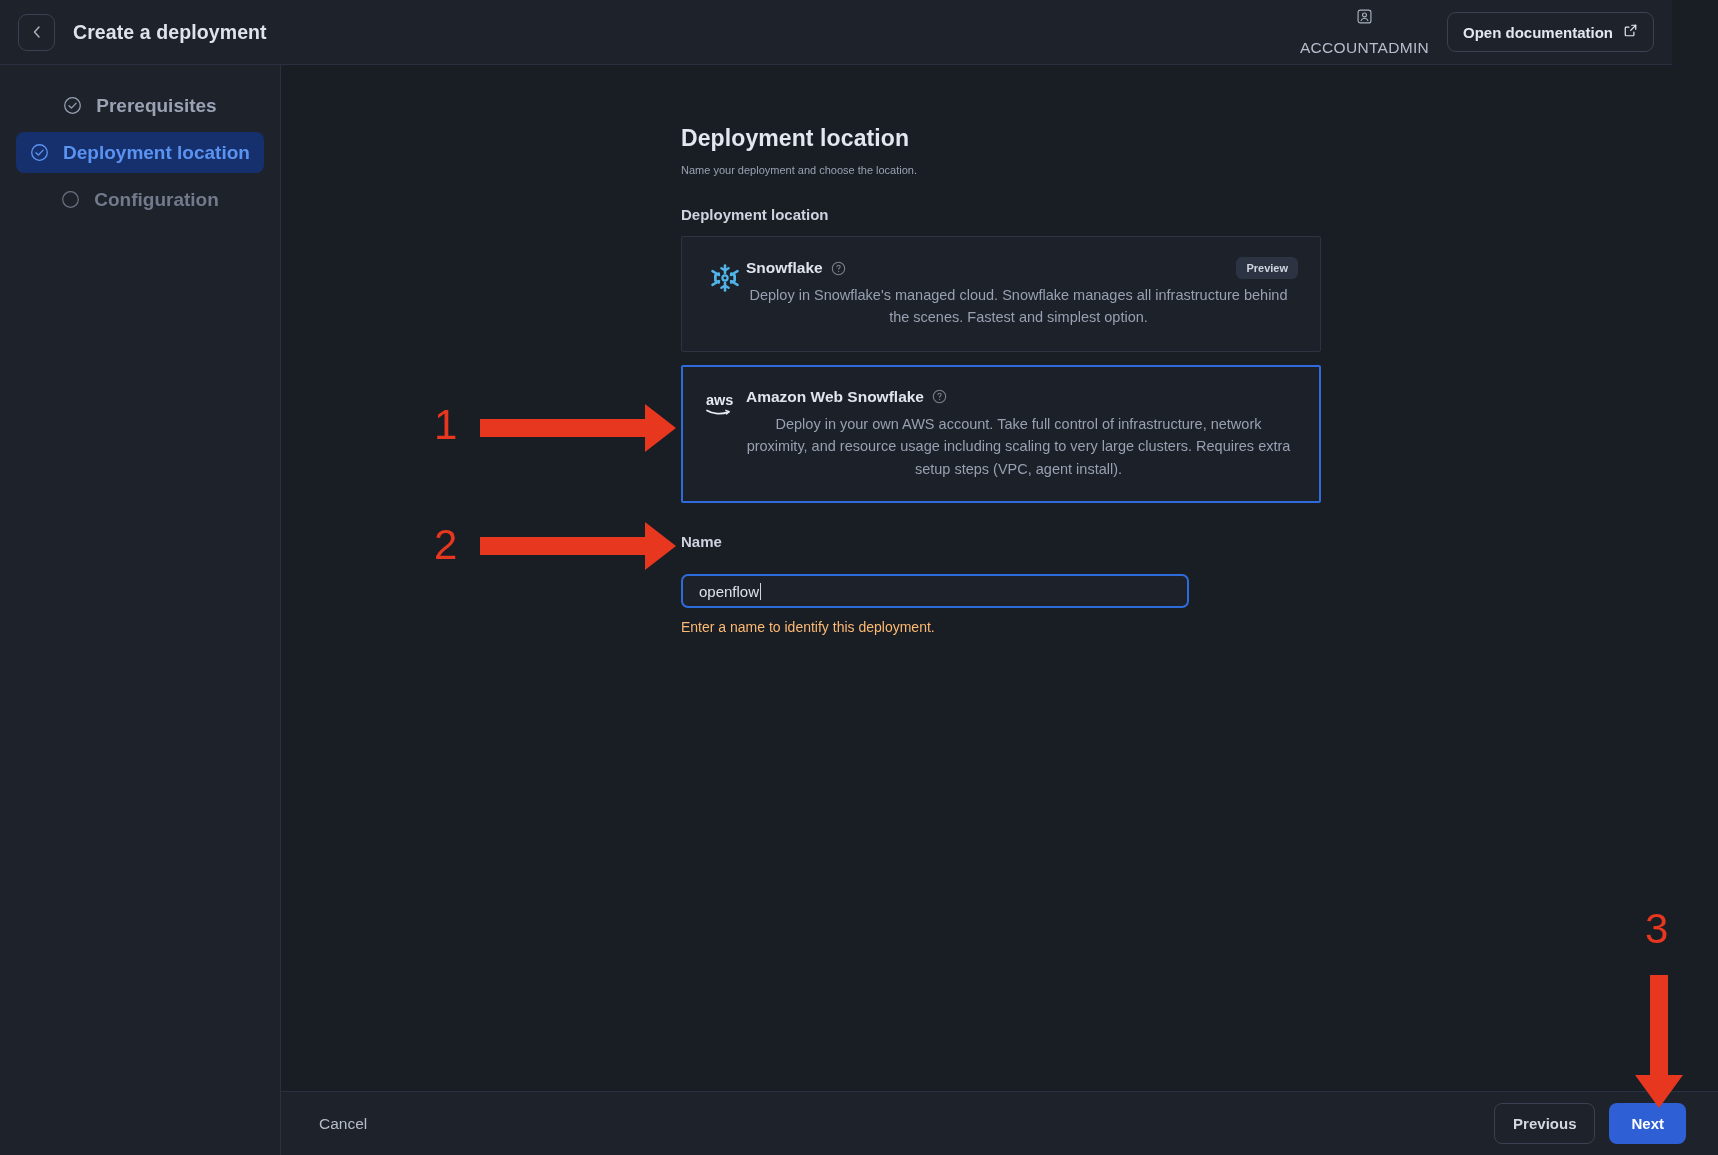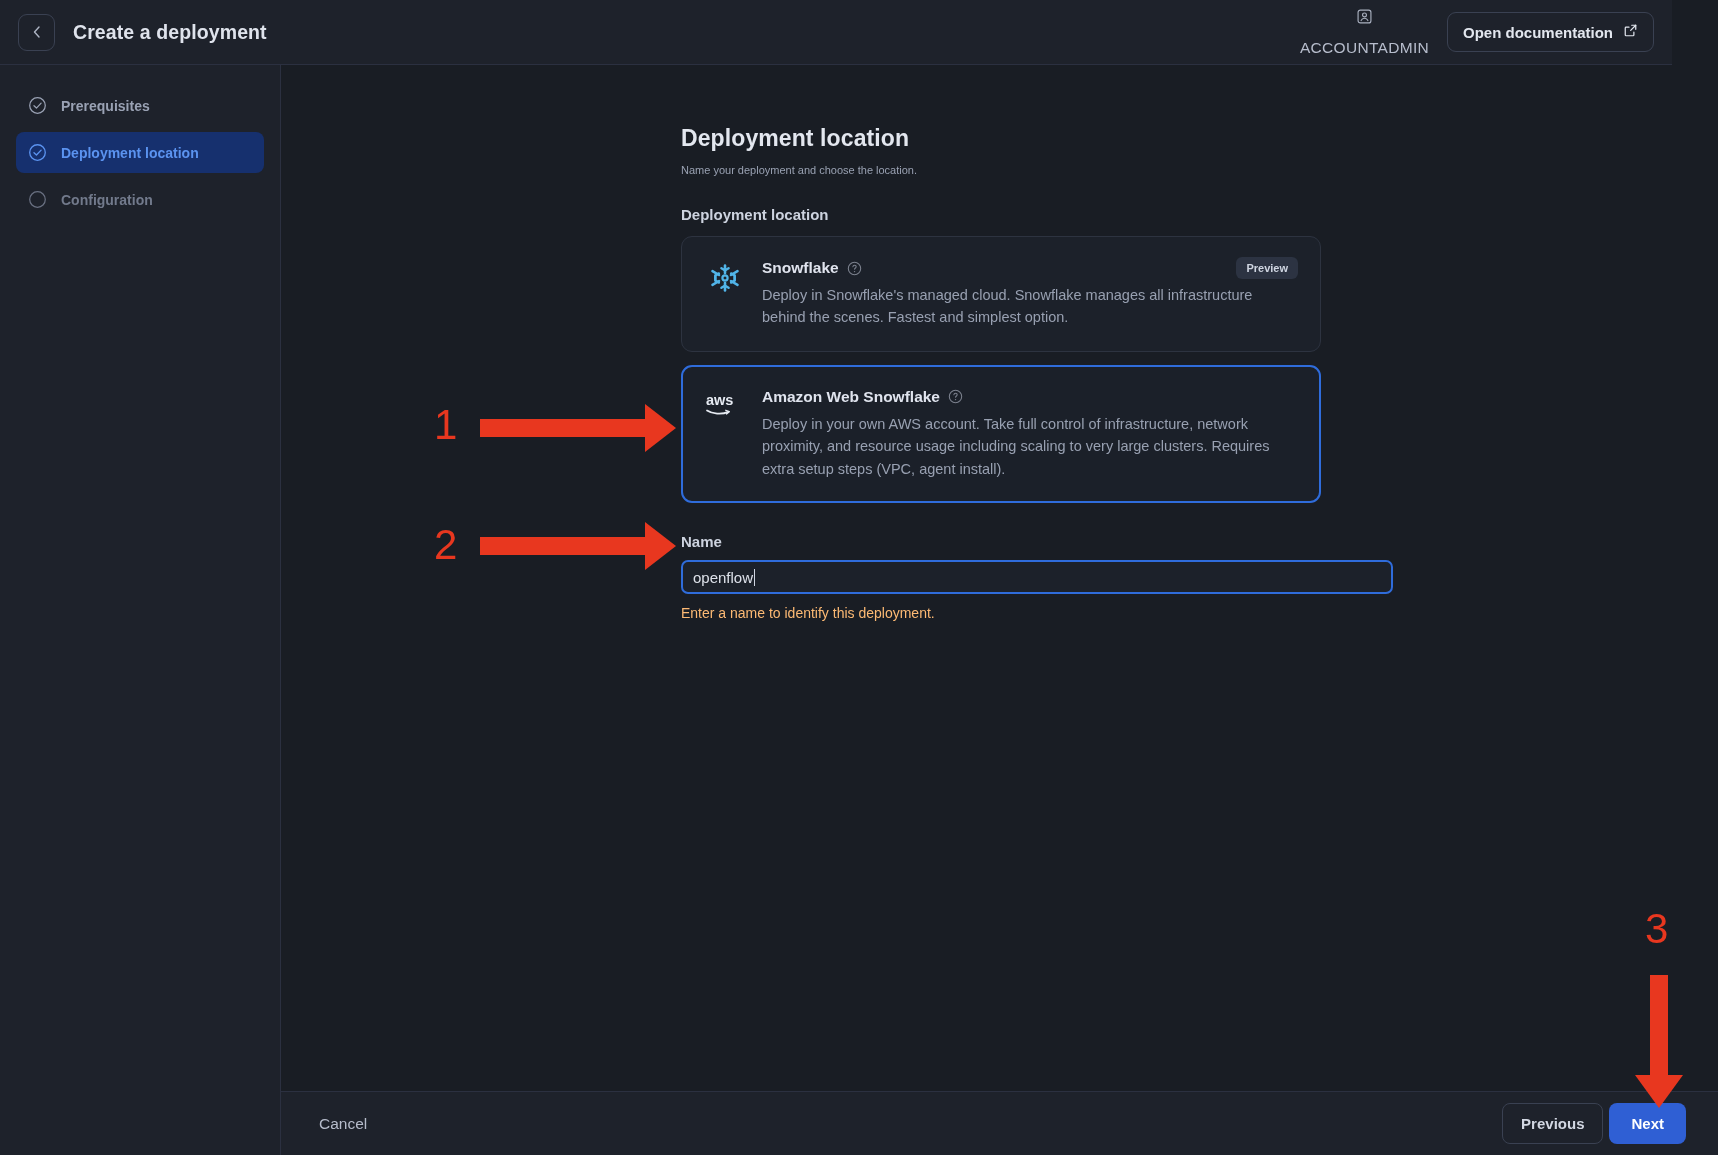--- a/index.html
+++ b/index.html
@@ -85,24 +85,25 @@
     padding-top: 14px;
   }
   .side-item {
     display: flex;
     align-items: center;
     gap: 14px;
     height: 41px;
     margin: 6px 16px;
     padding: 0 12px;
     border-radius: 8px;
-    font-size: 14px;
+    font-size: 19px;
     font-weight: bold;
     color: #9aa2b4;
     cursor: pointer;
+    justify-content: center;
   }
   .side-item .s-label { line-height: 1; }
   .side-item.active {
     background: #16306e;
     color: #5b93f0;
   }
   .side-item.dim { color: #727a8c; }
   .side-icon { width: 19px; height: 19px; flex: 0 0 auto; display:block; }
 
   
@@ -135,26 +136,26 @@
     margin-top: 30px;
     font-size: 15px;
     font-weight: bold;
     color: #cdd3df;
   }
 
   .opt-card {
     position: relative;
     margin-top: 13px;
     border: 1px solid #2d3340;
-    border-radius: 11px;
+    border-radius: 2px;
     background: #1c212a;
     padding: 22px 24px 22px 22px;
     display: flex;
-    gap: 16px;
-    cursor: pointer;
+    cursor: pointer;
+    text-align: center;
   }
   .opt-card.selected {
     border: 2px solid #2f6cdb;
     background: #1b2029;
     padding: 21px 23px 21px 21px;
   }
   .opt-logo { width: 42px; flex: 0 0 42px; display: flex; align-items: flex-start; justify-content: center; padding-top: 2px; }
   .opt-body { flex: 1 1 auto; min-width: 0; }
   .opt-title-row { display: flex; align-items: center; gap: 8px; }
   .opt-title {
@@ -175,30 +176,30 @@
     background: #2c3342;
     color: #cfd5e1;
     font-size: 11px;
     font-weight: bold;
     padding: 5px 10px;
     border-radius: 6px;
   }
   .help-icon { width: 15px; height: 15px; display: block; opacity: .62; }
 
   .name-input {
-    margin-top: 10px;
-    width: 712px;
+    margin-top: 24px;
+    width: 508px;
     height: 34px;
     border: 2px solid #2f6cdb;
     border-radius: 7px;
     background: #1c212a;
     color: #dde1ea;
     font-family: "Liberation Sans", sans-serif;
     font-size: 15px;
-    padding: 0 10px;
+    padding: 0 16px;
     outline: none;
     display: flex;
     align-items: center;
   }
   .caret {
     display: inline-block;
     width: 1px;
     height: 17px;
     background: #cfd5e1;
     margin-left: 1px;
@@ -225,21 +226,21 @@
   }
   .cancel-btn {
     background: none;
     border: none;
     color: #b6bccb;
     font-family: "Liberation Sans", sans-serif;
     font-size: 15.5px;
     cursor: pointer;
     padding: 8px 6px;
   }
-  .footer-right { margin-left: auto; display: flex; align-items: center; gap: 6px; }
+  .footer-right { margin-left: auto; display: flex; align-items: center; gap: 14px; }
   .btn-secondary {
     border: 1px solid #3a4152;
     border-radius: 8px;
     background: transparent;
     color: #d2d7e2;
     font-family: "Liberation Sans", sans-serif;
     font-size: 15px;
     font-weight: bold;
     padding: 11px 18px;
     cursor: pointer;

